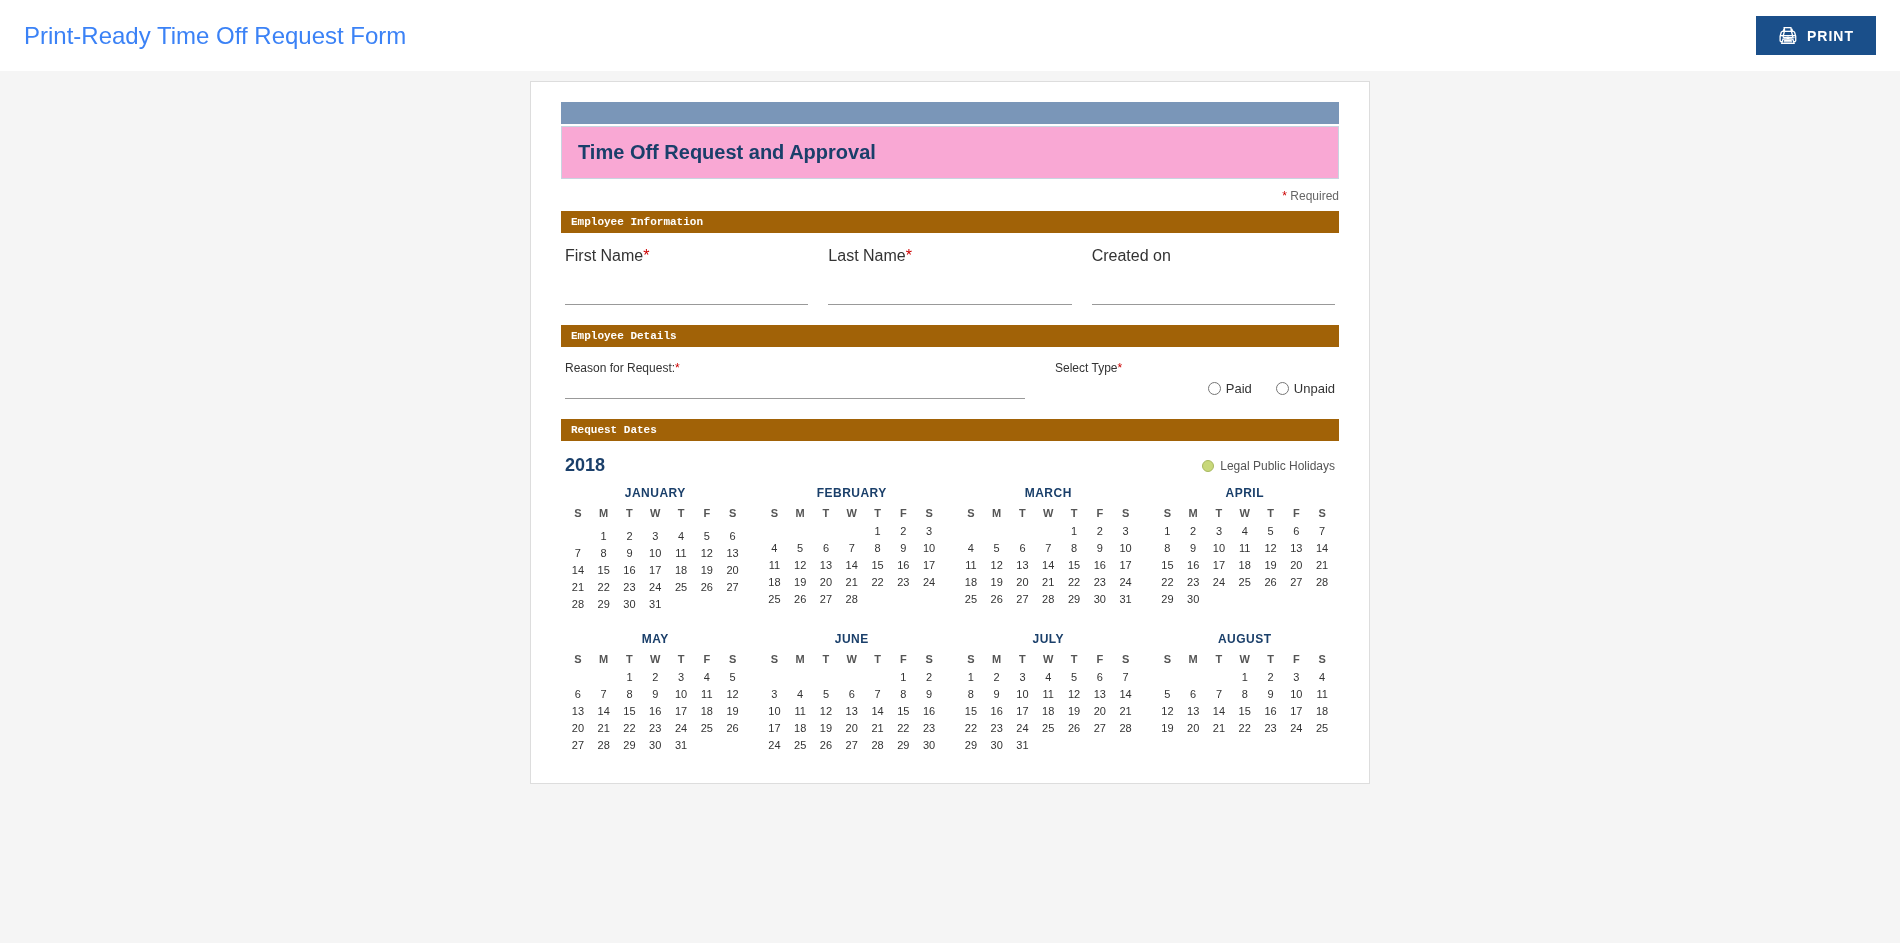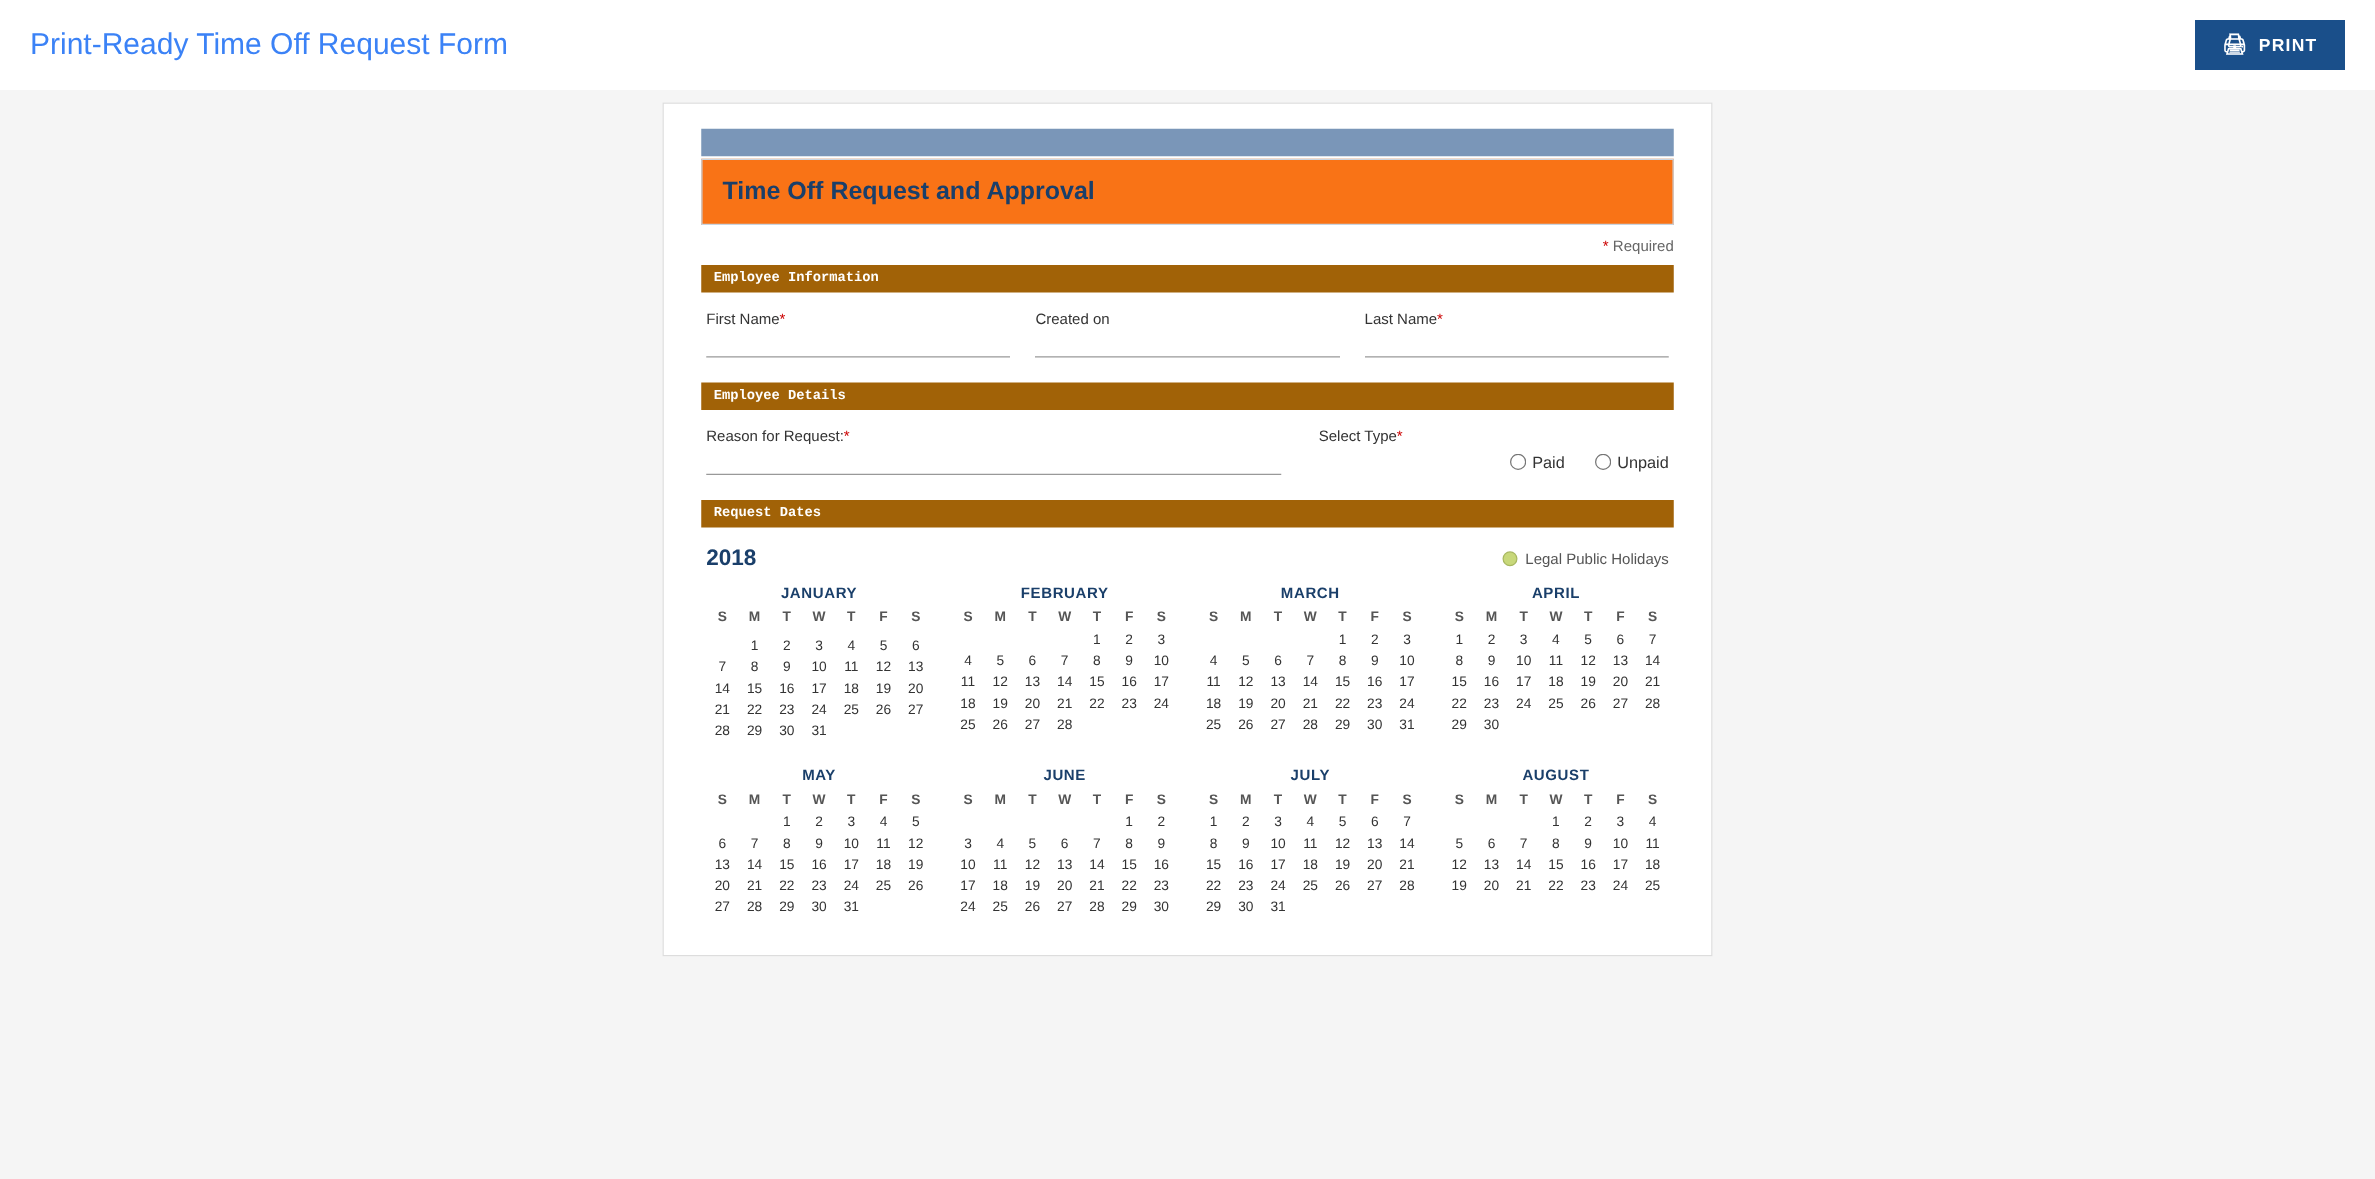--- a/index.html
+++ b/index.html
@@ -44,21 +44,21 @@
       padding: 20px 30px 30px;
     }
 
     .form-header-bar {
       background: #7a96b8;
       height: 22px;
       margin-bottom: 2px;
     }
     .form-title-box {
       border: 1px solid #c8d4e0;
-      background: #f97316;
+      background: #f9a8d4;
       padding: 14px 16px;
       margin-bottom: 10px;
     }
     .form-title-text {
       font-size: 20px;
       font-weight: bold;
       color: #1a3f6a;
     }
 
     .required-note {
@@ -84,23 +84,23 @@
       display: flex;
       gap: 20px;
       padding: 0 4px;
     }
     .field-group {
       display: flex;
       flex-direction: column;
       flex: 1;
     }
     .field-group label {
-      font-size: 12px;
+      font-size: 16px;
       color: #333;
-      margin-bottom: 4px;
+      margin-bottom: 20px;
     }
     .field-group label .req { color: #c00; }
     .field-group input[type="text"] {
       border: none;
       border-bottom: 1px solid #999;
       padding: 2px 0;
       font-size: 13px;
       outline: none;
       background: transparent;
     }
@@ -251,27 +251,27 @@
     <div class="employee-info-section">
       <div class="section-header">Employee Information</div>
       <div class="employee-fields">
         <div class="field-group">
           <label>
             <span>First Name</span><span class="req">*</span>
           </label>
           <input type="text" style="">
         </div>
         <div class="field-group">
-          <label>Created on</label>
+          <label>
+            <span>Last Name</span><span class="req">*</span>
+          </label>
           <input type="text" style="">
         </div>
         <div class="field-group">
-          <label>
-            <span>Last Name</span><span class="req">*</span>
-          </label>
+          <label>Created on</label>
           <input type="text" style="">
         </div>
       </div>
     </div>
 
     <div class="request-details-section">
       <div class="section-header">Employee Details</div>
       <div class="request-details-fields">
         <div class="reason-group">
           <label>

